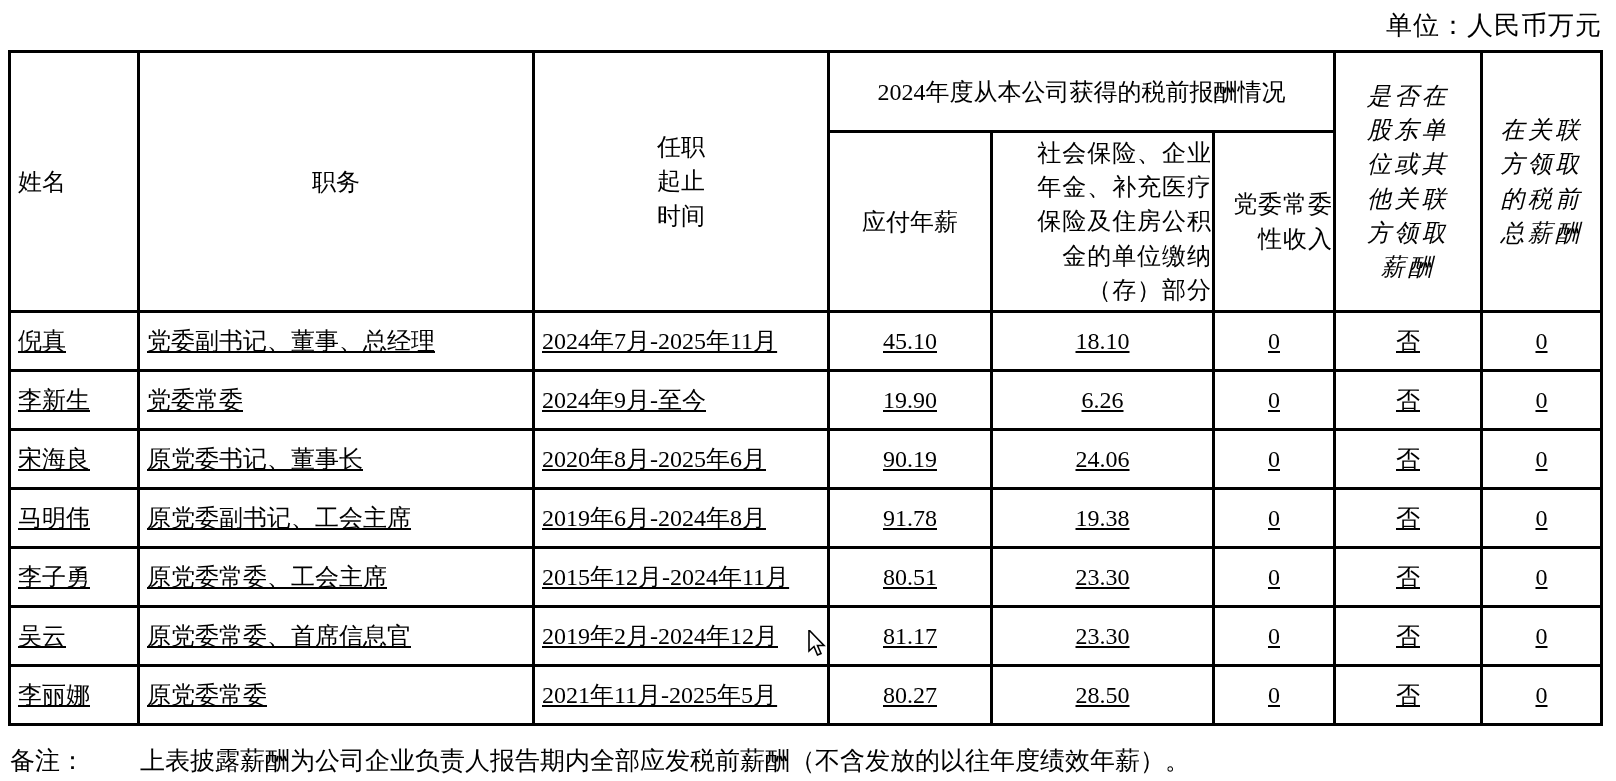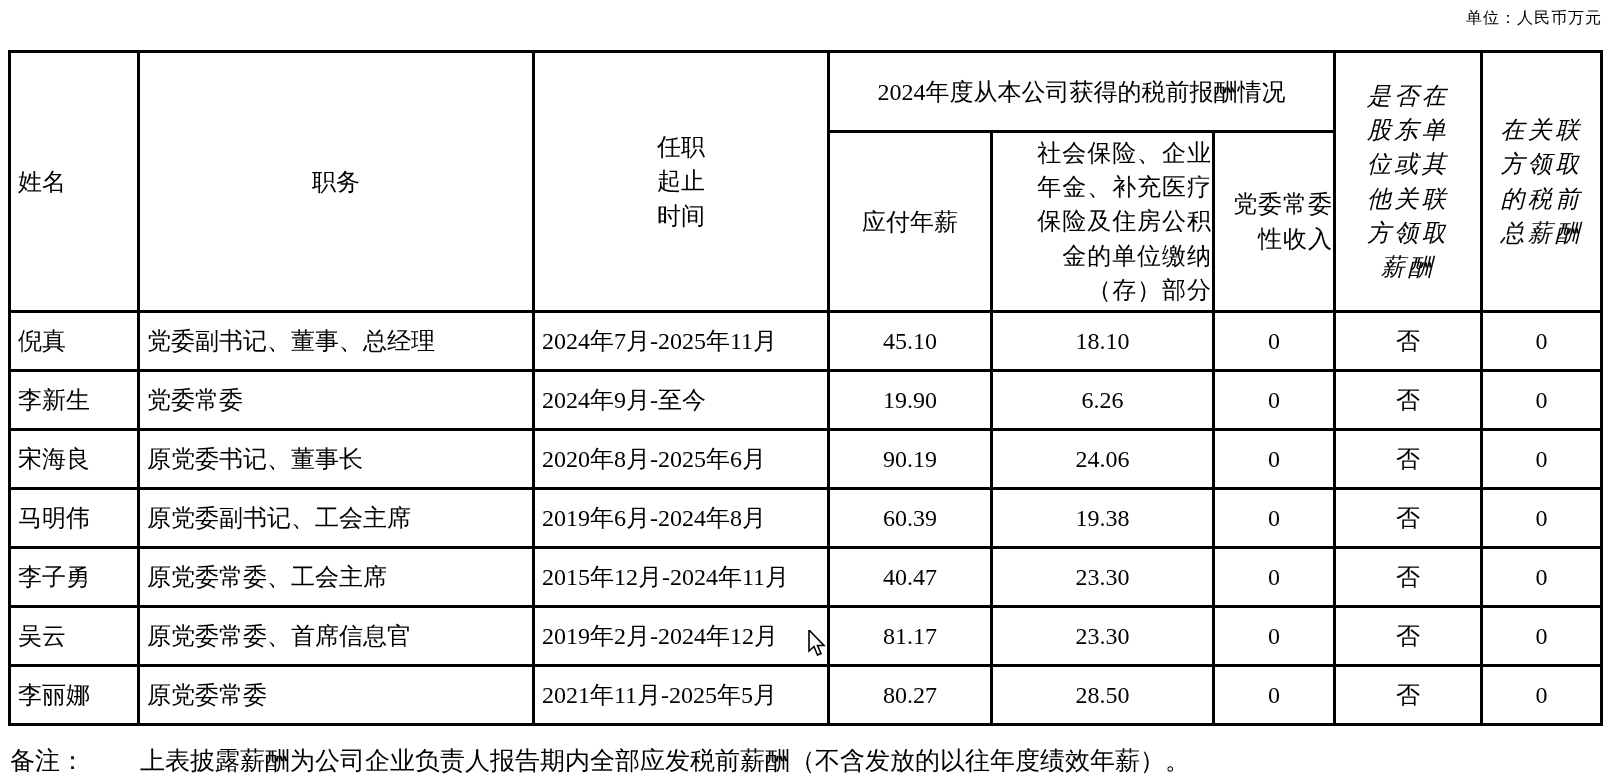--- a/index.html
+++ b/index.html
@@ -15,21 +15,21 @@
   #page {
     position: relative;
     width: 1616px;
     height: 781px;
     background: #ffffff;
   }
   #unit-label {
     position: absolute;
     top: 8px;
     right: 14px;
-    font-size: 16px;
+    font-size: 26px;
     letter-spacing: 1px;
     white-space: nowrap;
   }
   table.salary {
     position: absolute;
     left: 8px;
     top: 50px;
     width: 1592px;
     border-collapse: collapse;
     table-layout: fixed;
@@ -37,21 +37,21 @@
   table.salary th, table.salary td {
     border: 3px solid #000000;
     font-size: 24px;
     font-weight: normal;
     vertical-align: middle;
     overflow: hidden;
     padding: 0;
   }
   .hdr-top { height: 80px; }
   .hdr-sub { height: 180px; }
-  tr.data-row { height: 59px; }
+  tr.data-row { height: 59px; text-decoration: underline; }
   .c { text-align: center; }
   .l { text-align: left; padding-left: 7px !important; }
   .pre { white-space: pre-line; line-height: 1.42; }
   .sp { letter-spacing: 0.14em; font-style: italic; }
   .sp-sm { letter-spacing: 0.04em; text-align: right; }
   #footnote {
     position: absolute;
     left: 10px;
     top: 744px;
     font-size: 25px;
@@ -146,31 +146,31 @@
       <td class="c">90.19</td>
       <td class="c">24.06</td>
       <td class="c">0</td>
       <td class="c">否</td>
       <td class="c">0</td>
     </tr>
     <tr class="data-row">
       <td class="l">马明伟</td>
       <td class="l">原党委副书记、工会主席</td>
       <td class="l">2019年6月-2024年8月</td>
-      <td class="c">60.39</td>
+      <td class="c">91.78</td>
       <td class="c">19.38</td>
       <td class="c">0</td>
       <td class="c">否</td>
       <td class="c">0</td>
     </tr>
     <tr class="data-row">
       <td class="l">李子勇</td>
       <td class="l">原党委常委、工会主席</td>
       <td class="l">2015年12月-2024年11月</td>
-      <td class="c">40.47</td>
+      <td class="c">80.51</td>
       <td class="c">23.30</td>
       <td class="c">0</td>
       <td class="c">否</td>
       <td class="c">0</td>
     </tr>
     <tr class="data-row">
       <td class="l">吴云</td>
       <td class="l">原党委常委、首席信息官</td>
       <td class="l">2019年2月-2024年12月</td>
       <td class="c">81.17</td>

